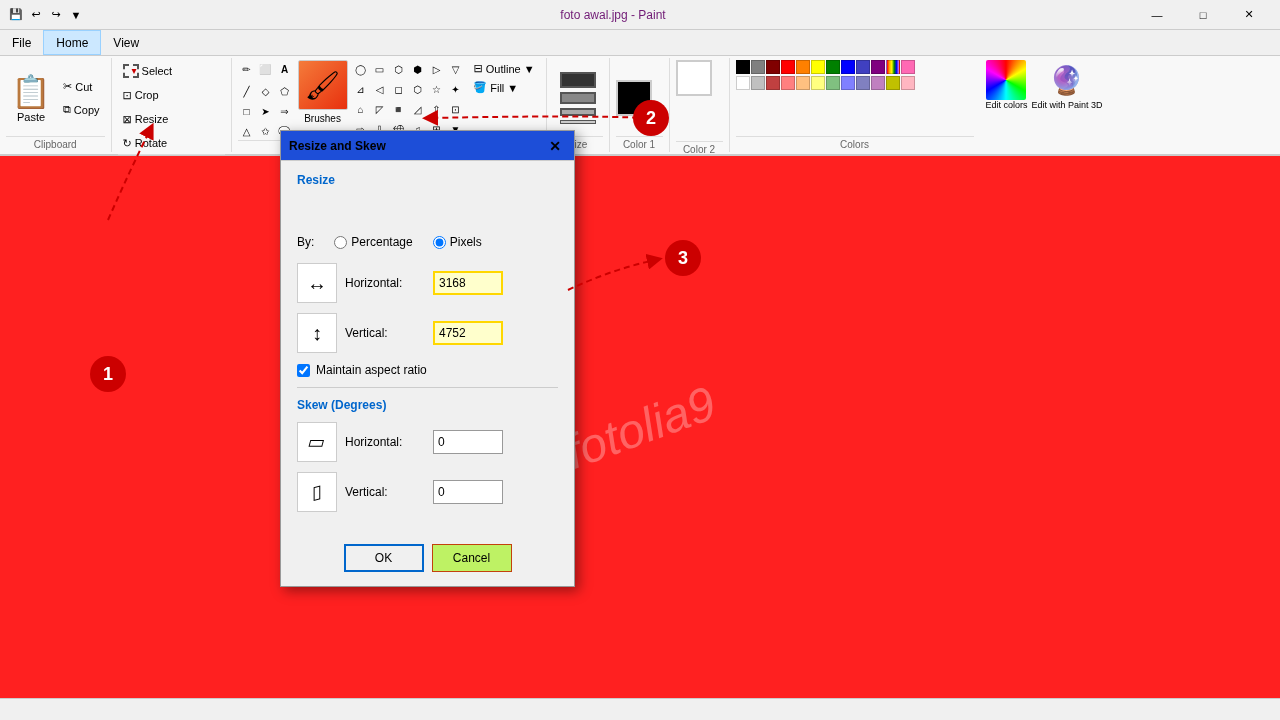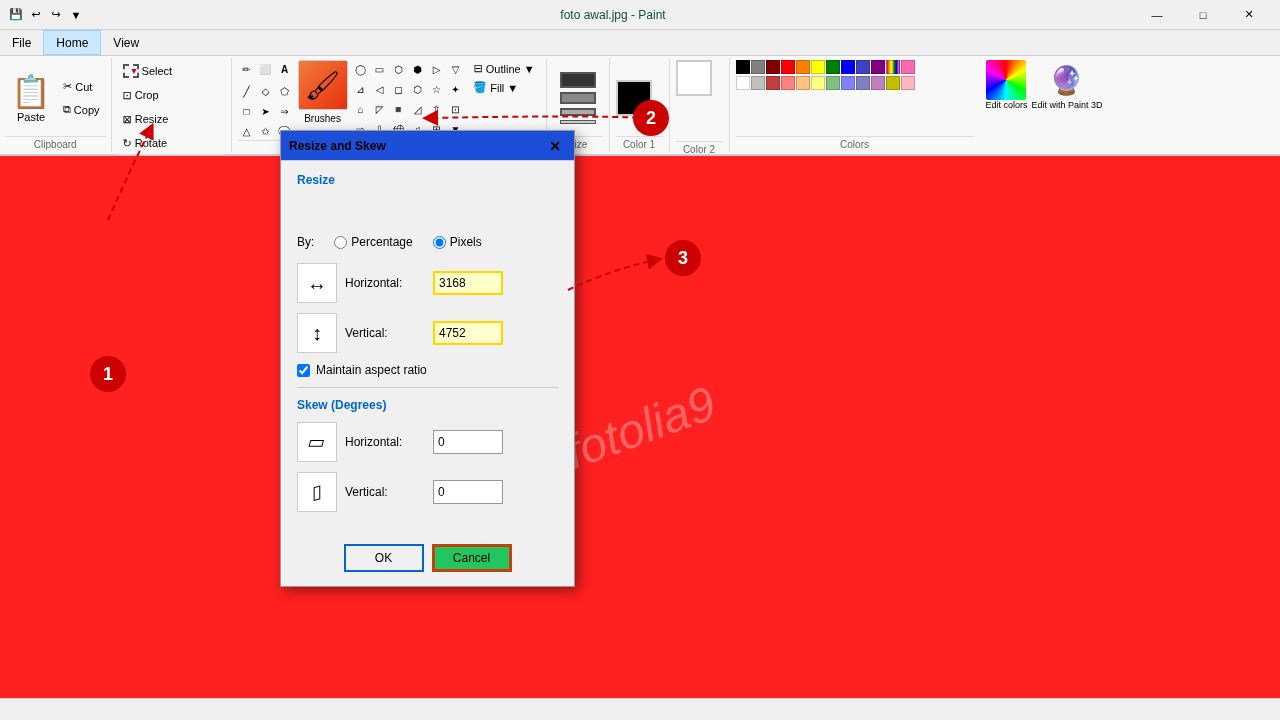--- a/index.html
+++ b/index.html
@@ -10,21 +10,21 @@
       height: 30px;
       background: #f0f0f0;
       display: flex;
       align-items: center;
       padding: 0 8px;
       border-bottom: 1px solid #ccc;
       font-size: 12px;
     }
     .title-bar-icons { display: flex; gap: 4px; margin-right: 8px; }
     .title-bar-icon { width: 16px; height: 16px; display: flex; align-items: center; justify-content: center; font-size: 11px; }
-    .title-bar-text { flex: 1; text-align: center; font-size: 12px; color: #14532d; }
+    .title-bar-text { flex: 1; text-align: center; font-size: 12px; color: #701a75; }
     .title-bar-controls { display: flex; gap: 0; }
     .title-bar-btn { width: 46px; height: 30px; display: flex; align-items: center; justify-content: center; font-size: 11px; cursor: pointer; }
 
     
     .menu-bar {
       height: 26px;
       background: #f0f0f0;
       display: flex;
       align-items: stretch;
       border-bottom: 1px solid #ccc;
@@ -299,22 +299,22 @@
     }
     .dialog-buttons {
       display: flex;
       justify-content: center;
       gap: 8px;
       padding: 10px 16px 14px;
     }
     .dialog-btn {
       width: 80px;
       height: 28px;
-      border: 3px solid #c2410c;
-      background: #22c55e;
+      border: 1px solid #c2410c;
+      background: #bef264;
       cursor: pointer;
       font-size: 12px;
       display: flex;
       align-items: center;
       justify-content: center;
     }
     .dialog-btn.primary {
       border: 2px solid #0066cc;
       background: #f0f0f0;
     }

